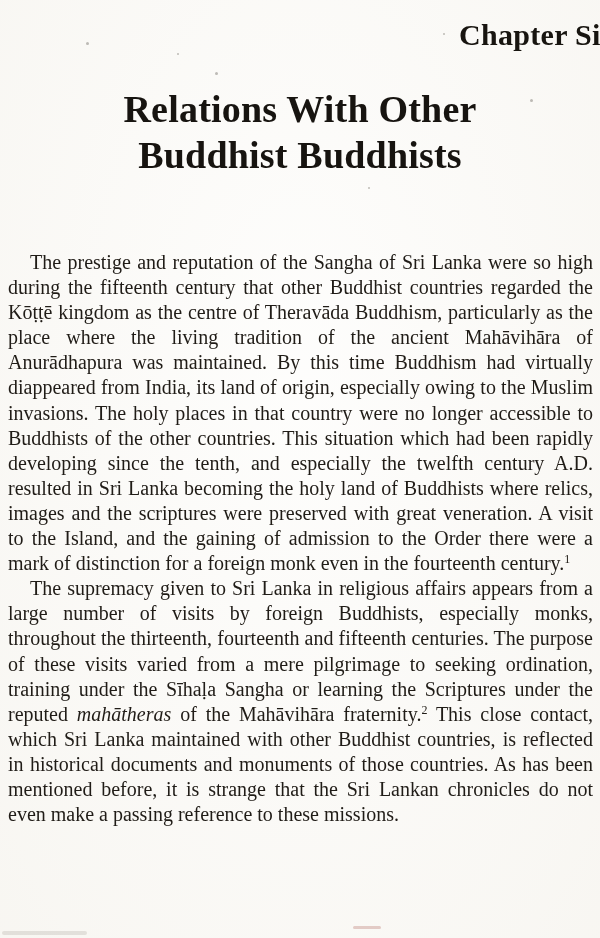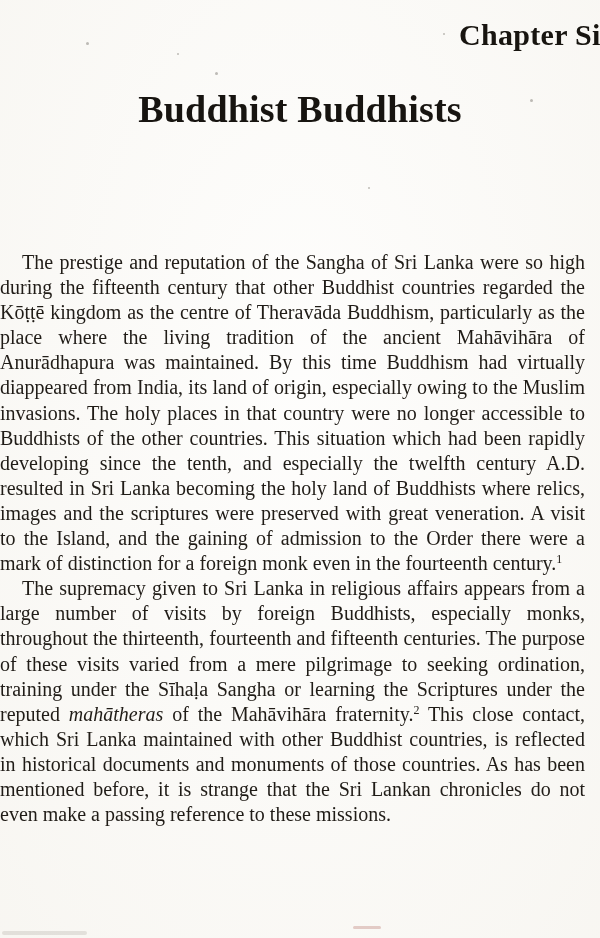--- a/index.html
+++ b/index.html
@@ -36,21 +36,21 @@
     font-size: 38px;
     line-height: 46px;
     font-weight: 700;
     letter-spacing: 0.2px;
     color: #171410;
   }
   .title-line { display: block; }
   .body-text {
     position: absolute;
     top: 250px;
-    left: 0;
+    left: 8px;
     width: 585px;
     font-size: 20px;
     line-height: 25.1px;
     text-align: justify;
     color: #201c17;
   }
   .para {
     margin: 0;
     text-indent: 22px;
   }
@@ -73,20 +73,21 @@
   .smudge-grey { background: rgba(110, 104, 96, 0.16); }
 </style>
 </head>
 <body>
 
 <div class="page">
 
   <h3 class="chapter-heading">Chapter Six</h3>
 
   <h1 class="page-title">
+      <span class="title-line">Relations With Other</span>
       <span class="title-line">Buddhist Buddhists</span>
     </h1>
 
   <div class="body-text">
     <p class="para"><span>The prestige and reputation of the Sangha of Sri Lanka were so high during the fifteenth century that other Buddhist countries regarded the Kōṭṭē kingdom as the centre of Theravāda Buddhism, particularly as the place where the living tradition of the ancient Mahāvihāra of Anurādhapura was maintained. By this time Buddhism had virtually diappeared from India, its land of origin, especially owing to the Muslim invasions. The holy places in that country were no longer accessible to Buddhists of the other countries. This situation which had been rapidly developing since the tenth, and especially the twelfth century A.D. resulted in Sri Lanka becoming the holy land of Buddhists where relics, images and the scriptures were preserved with great veneration. A visit to the Island, and the gaining of admission to the Order there were a mark of distinction for a foreign monk even in the fourteenth century.</span><sup class="fn-ref">1</sup></p>
     <p class="para"><span>The supremacy given to Sri Lanka in religious affairs appears from a large number of visits by foreign Buddhists, especially monks, throughout the thirteenth, fourteenth and fifteenth centuries. The purpose of these visits varied from a mere pilgrimage to seeking ordination, training under the Sīhaḷa Sangha or learning the Scriptures under the reputed </span><i>mahātheras</i><span> of the Mahāvihāra fraternity.</span><sup class="fn-ref">2</sup><span> This close contact, which Sri Lanka maintained with other Buddhist countries, is reflected in historical documents and monuments of those countries. As has been mentioned before, it is strange that the Sri Lankan chronicles do not even make a passing reference to these missions.</span></p>
   </div>
 
   <div class="speck" style="left:86px;  top:42px;  width:3px; height:3px;"></div>
   <div class="speck" style="left:177px; top:53px;  width:2px; height:2px;"></div>

